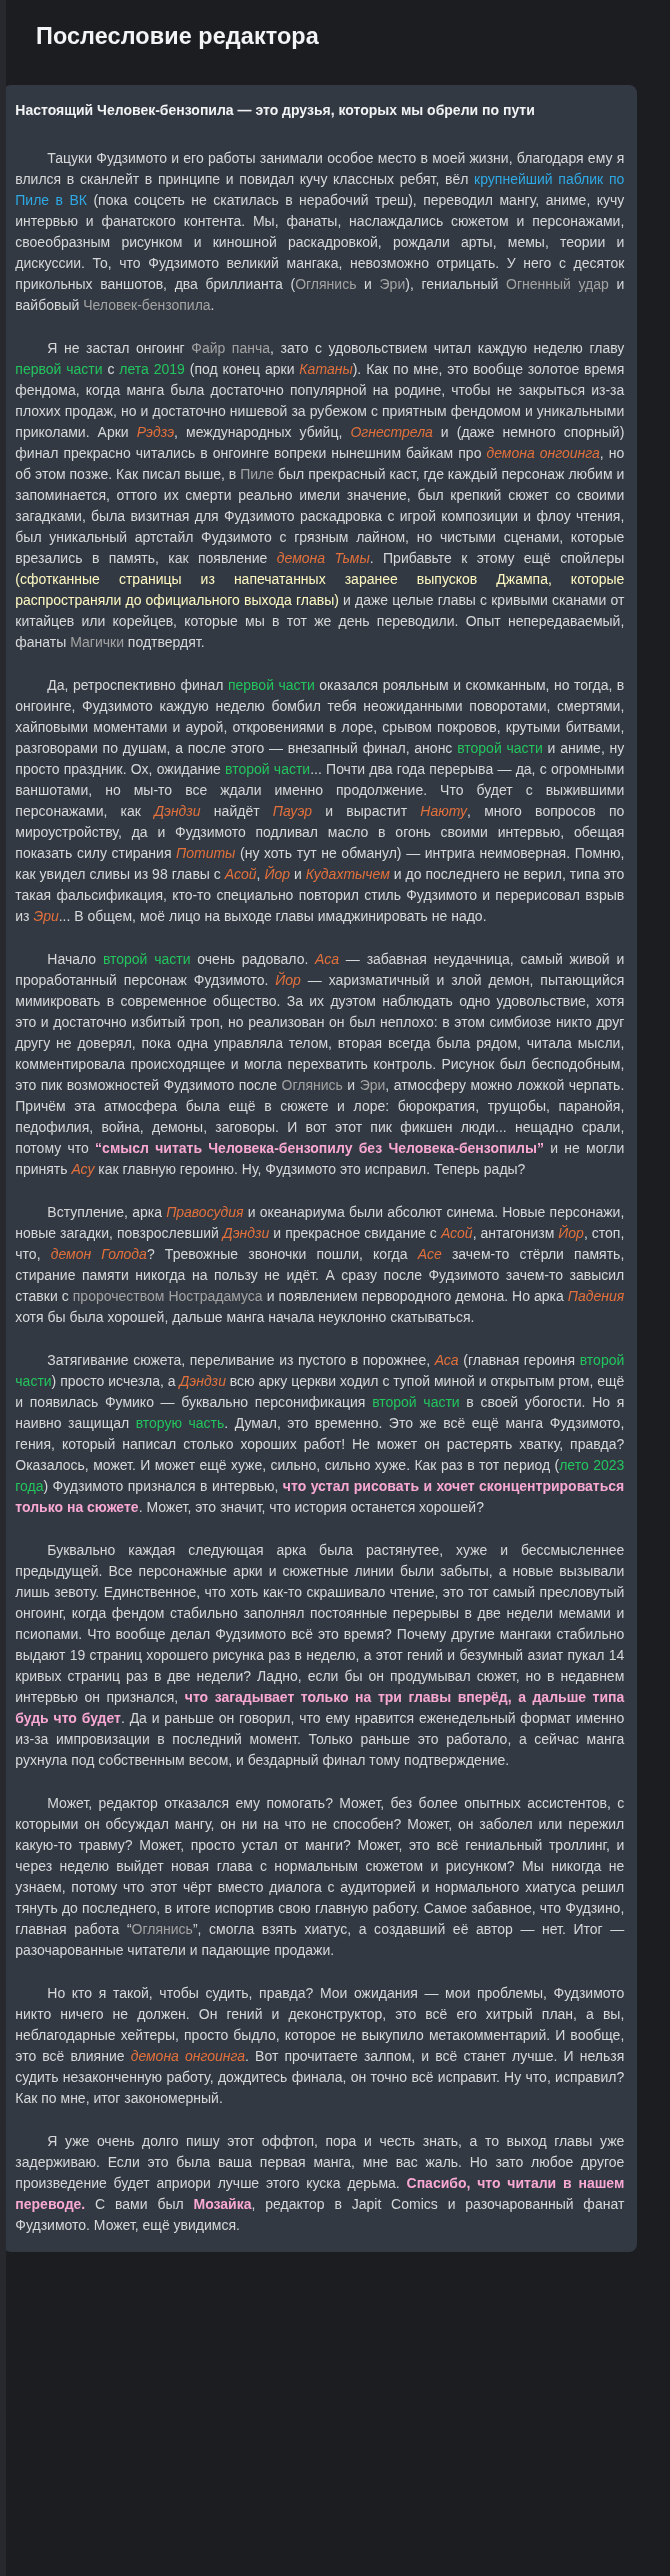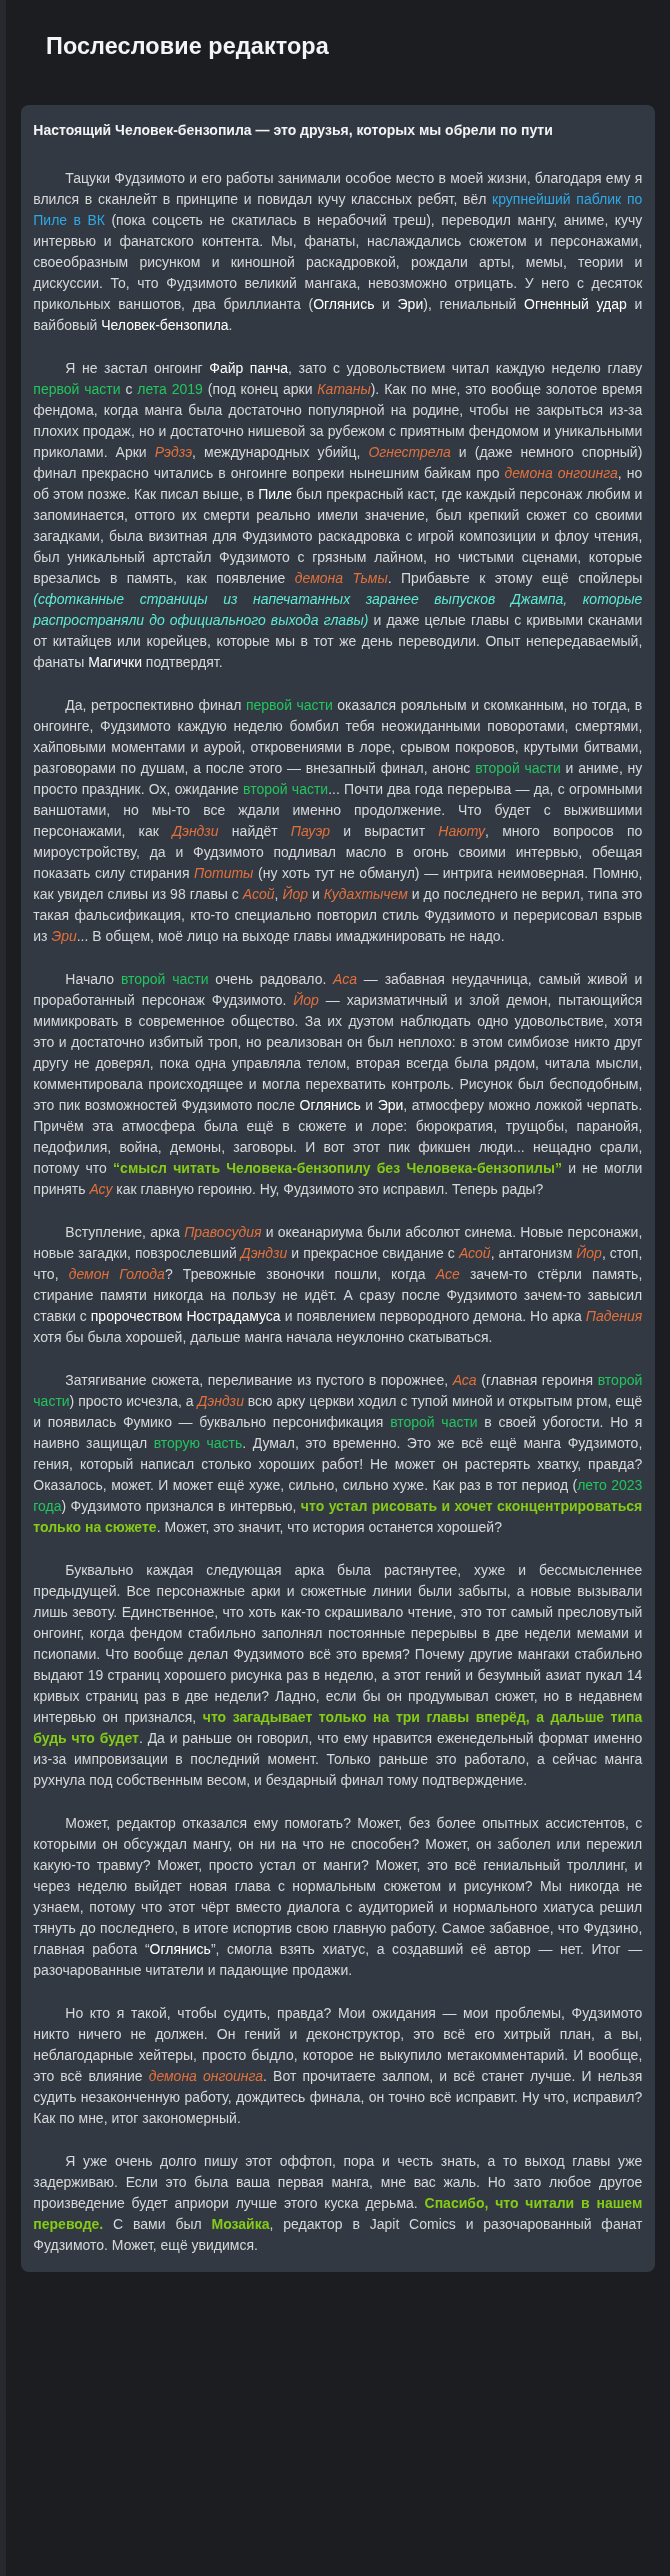--- a/index.html
+++ b/index.html
@@ -14,29 +14,29 @@
     font-family: "Liberation Sans", "DejaVu Sans", sans-serif;
     -webkit-font-smoothing: antialiased;
   }
   .left-gutter {
     position: absolute;
     left: 0; top: 0;
     width: 5.6px; height: 100%;
     background: #27292e;
   }
   .page-title {
-    margin: 14px;
+    margin: 4px;
     padding: 19px 0 31px 32px;
     font-size: 23.4px;
     font-weight: 700;
     color: #f3f4f6;
     letter-spacing: 0.1px;
   }
   .article-card {
-    margin-left: 21px;
+    margin-left: 3px;
     width: 609px;
     background: #333942;
     border-radius: 7.8px;
     padding: 14.5px 12.3px 16.7px 12.3px;
     box-sizing: content-box;
   }
   .lead {
     font-size: 14px;
     font-weight: 700;
     color: #f2f3f5;
@@ -47,24 +47,24 @@
     font-size: 14px;
     line-height: 21px;
     color: #d6d8da;
     text-align: justify;
     margin: 0 0 22px 0;
   }
   .para.indent { text-indent: 32px; }
   .para:last-child { margin-bottom: 0; }
 
   .s-default  { color: #d6d8da; }
-  .s-bold     { color: #84cc16; font-weight: 700; }
-  .s-italic   { color: #5eead4; font-style: italic; }
+  .s-bold     { color: #f9a8d4; font-weight: 700; }
+  .s-italic   { color: #fef9c3; }
   .s-link     { color: #2ea9e5; cursor: pointer; }
-  .s-green    { color: #ffffff; }
+  .s-green    { color: #a3a3a3; }
   .s-red      { color: #22c55e; }
   .s-yellow   { color: #22c55e; }
   .s-orange   { color: #e2703c; font-style: italic; }
 </style>
 </head>
 <body>
 
 <div class="left-gutter"></div>
 
 <h1 class="page-title">Послесловие редактора</h1>

